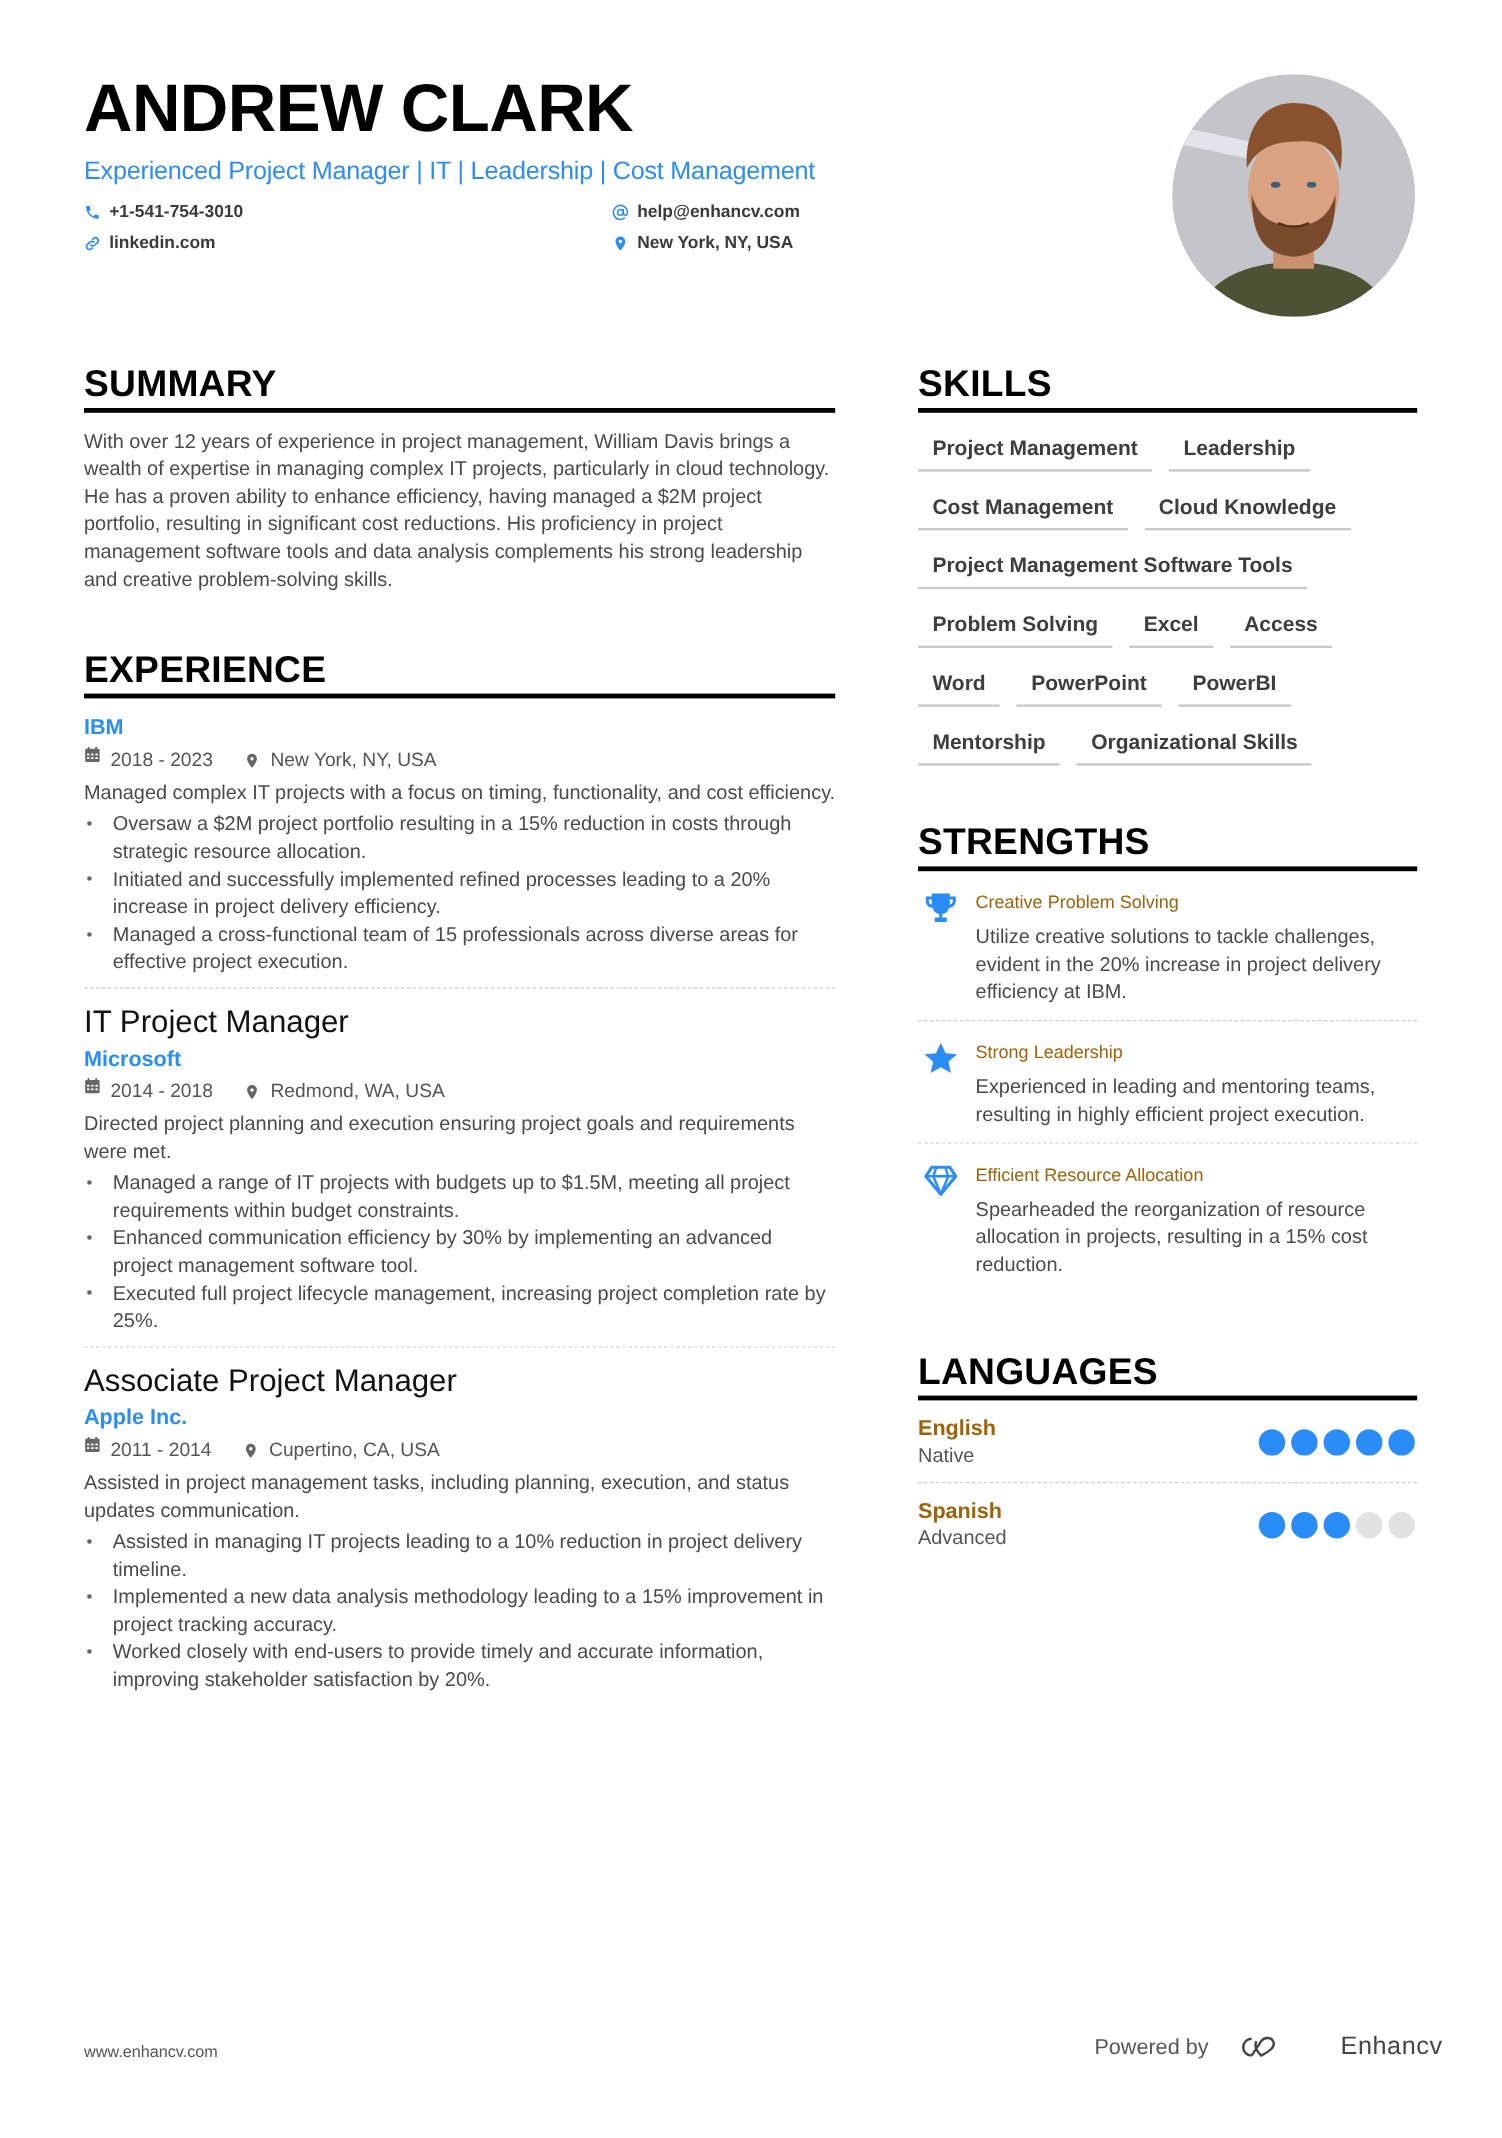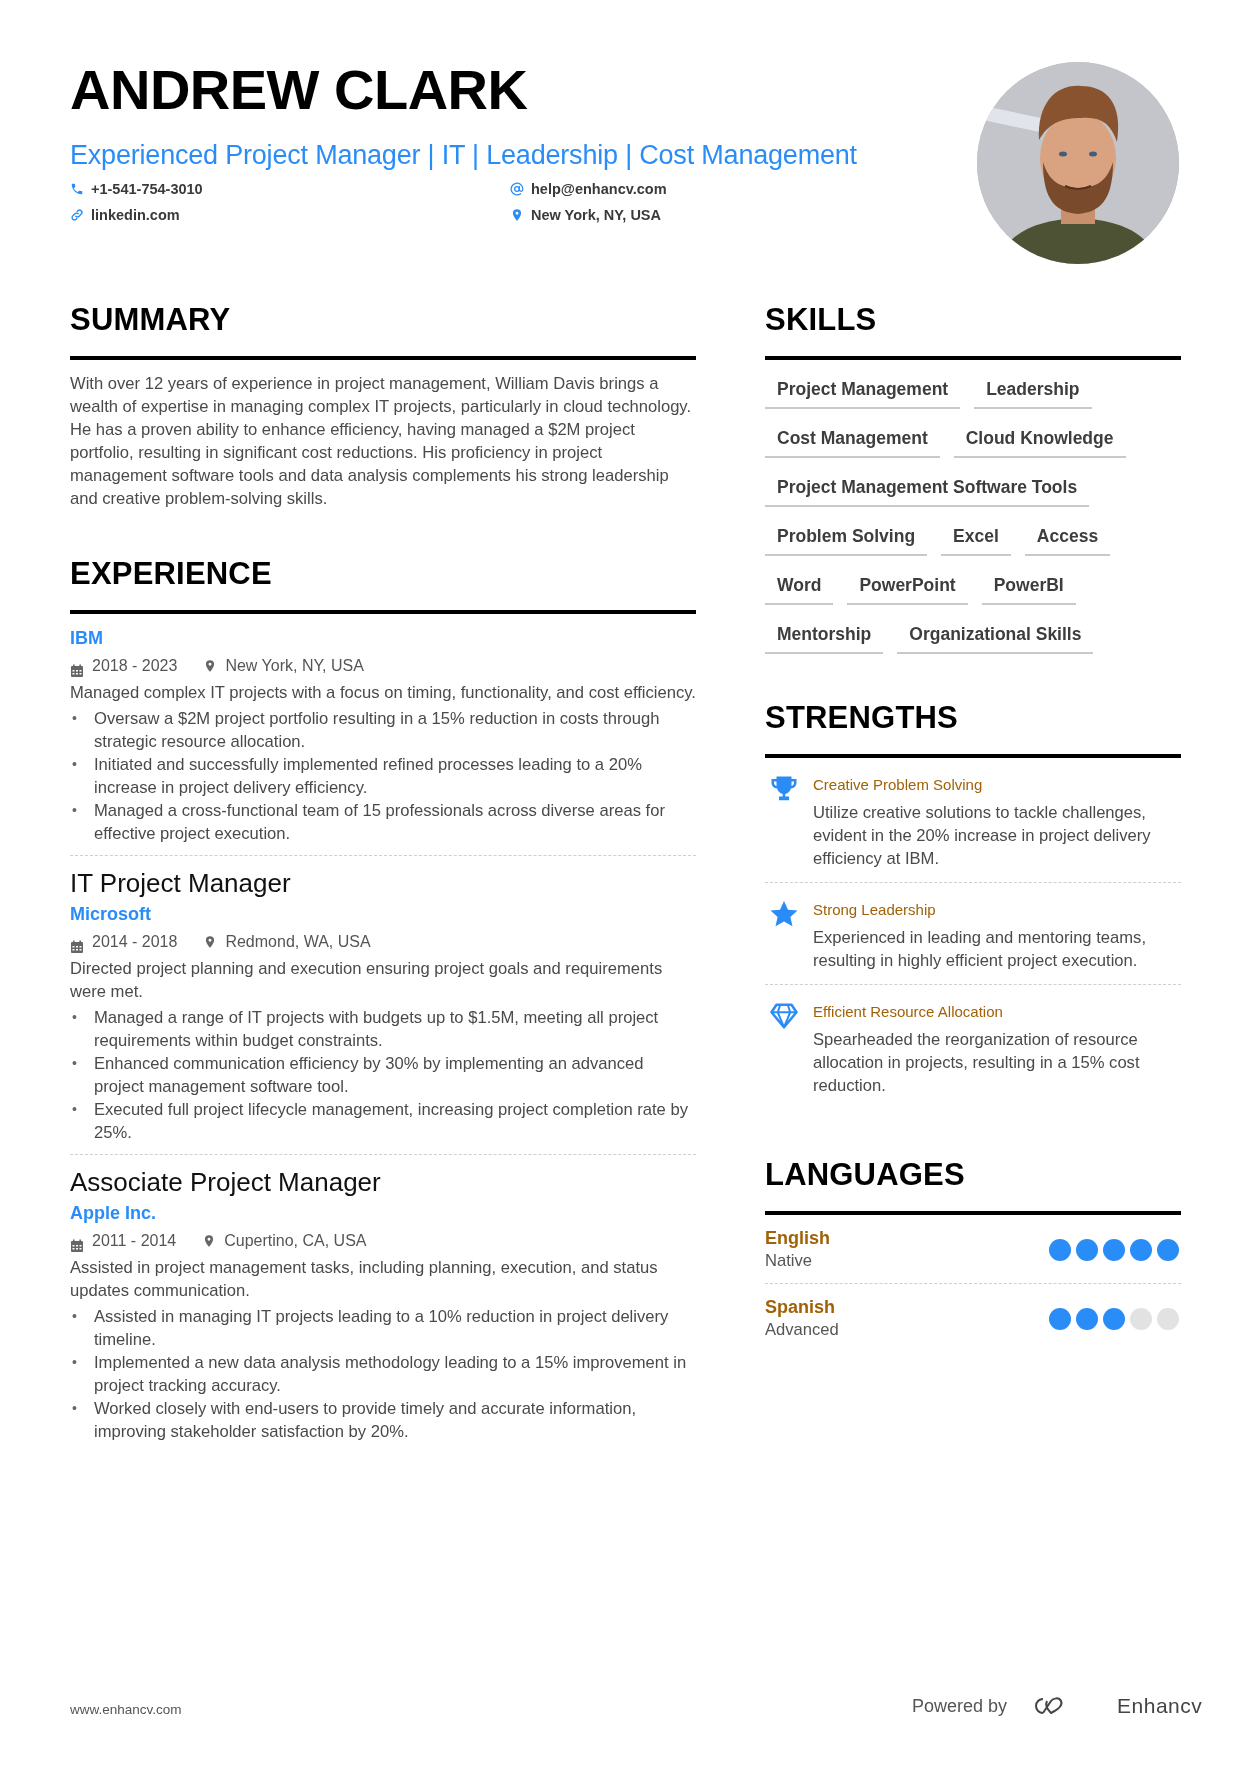--- a/index.html
+++ b/index.html
@@ -4,43 +4,43 @@
 <style>
   * { box-sizing: border-box; margin: 0; padding: 0; }
   html, body { width: 1252px; height: 1782px; background: #ffffff; }
   body { font-family: "Liberation Sans", "DejaVu Sans", sans-serif; color: #333; position: relative; overflow: hidden; }
 
   .page { position: relative; width: 1252px; height: 1270px; }
 
   
   .header { position: absolute; left: 70px; top: 56px; width: 860px; }
   .name { font-size: 56px; font-weight: 700; color: #000; letter-spacing: -0.5px; line-height: 68px; }
-  .headline { font-size: 27px; color: #2a8df7; line-height: 34px; margin-top: 14px; letter-spacing: -0.2px; }
+  .headline { font-size: 21px; color: #2a8df7; line-height: 34px; margin-top: 2px; letter-spacing: -0.2px; }
   .contacts { display: grid; grid-template-columns: 440px 300px; row-gap: 4px; margin-top: 6px; }
   .contact { display: flex; align-items: center; font-size: 14.5px; font-weight: 700; color: #3a3a3a; height: 22px; }
   .contact .ic { width: 14px; height: 14px; margin-right: 7px; display: inline-flex; align-items: center; justify-content: center; }
   .contact .ic svg { width: 14px; height: 14px; }
 
   .photo { position: absolute; left: 977px; top: 62px; width: 202px; height: 202px; border-radius: 50%; overflow: hidden;
            background: radial-gradient(circle at 50% 40%, #cfcfd3 0%, #b9b9bf 60%, #9a9aa0 100%); }
 
   
   .col-left { position: absolute; left: 70px; top: 300px; width: 626px; }
   .col-right { position: absolute; left: 765px; top: 300px; width: 416px; }
 
-  .sec-title { font-size: 31px; font-weight: 700; color: #000; line-height: 40px; border-bottom: 4px solid #000; padding-bottom: 16px; letter-spacing: 0.2px; }
+  .sec-title { font-size: 31px; font-weight: 700; color: #000; line-height: 40px; border-bottom: 4px solid #000; padding-bottom: 0; letter-spacing: 0.2px; }
 
   .summary { font-size: 16.6px; line-height: 23px; color: #4a4a4a; margin-top: 12px; }
 
   .exp-sec { margin-top: 44px; }
   .job { padding-top: 10px; padding-bottom: 10px; border-bottom: 1px dashed #cfcfcf; }
   .job:last-child { border-bottom: none; }
   .job-title { font-size: 26px; color: #111; line-height: 34px; }
   .company { font-size: 18px; font-weight: 700; color: #2a8df7; line-height: 26px; margin-top: 1px; }
-  .meta { display: flex; align-items: flex-end; font-size: 16px; color: #555; line-height: 24px; margin-top: 3px; }
+  .meta { display: flex; align-items: flex-start; font-size: 16px; color: #555; line-height: 24px; margin-top: 3px; }
   .meta .ic { width: 14px; height: 14px; display: inline-flex; margin-right: 8px; }
   .meta .ic svg { width: 14px; height: 14px; }
   .meta .loc { margin-left: 26px; display: inline-flex; align-items: center; }
   .job-desc { font-size: 16.6px; line-height: 23px; color: #4a4a4a; margin-top: 3px; }
   .bullets { list-style: none; margin-top: 3px; }
   .bullets li { position: relative; padding-left: 24px; font-size: 16.6px; line-height: 23px; color: #4a4a4a; }
   .bullets li::before { content: "•"; position: absolute; left: 2px; top: 0; color: #666; font-size: 14px; }
 
   
   .skills { display: flex; flex-wrap: wrap; margin-top: 10px; column-gap: 14px; }

